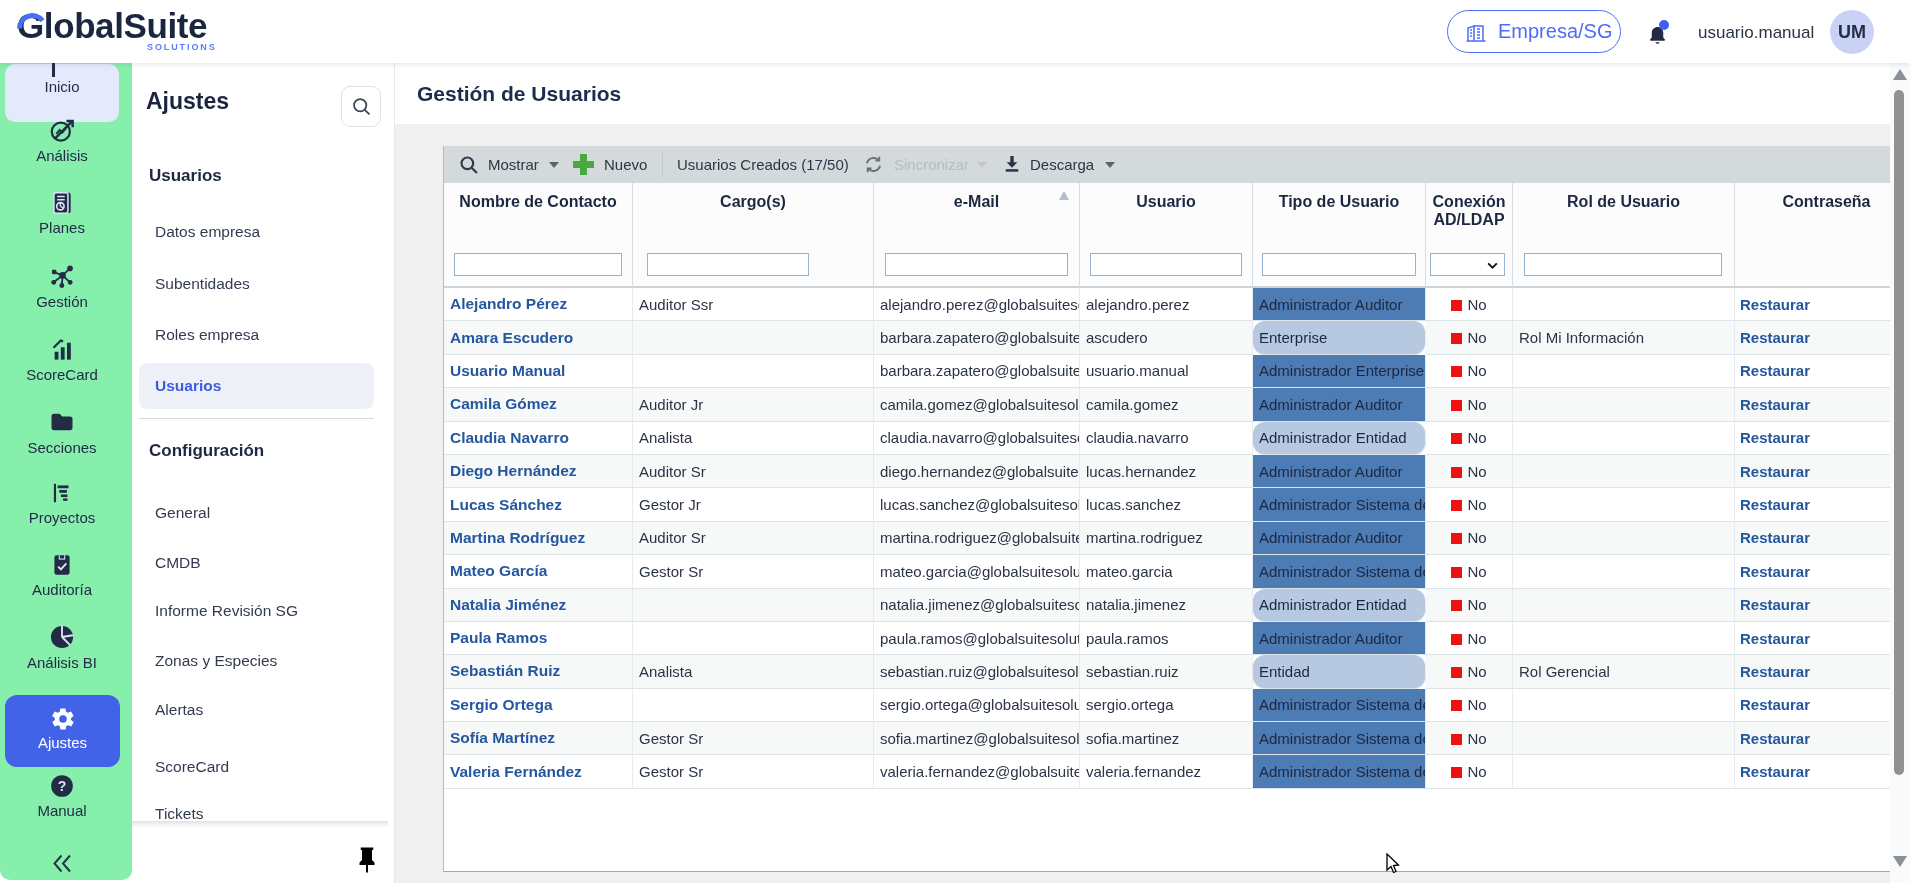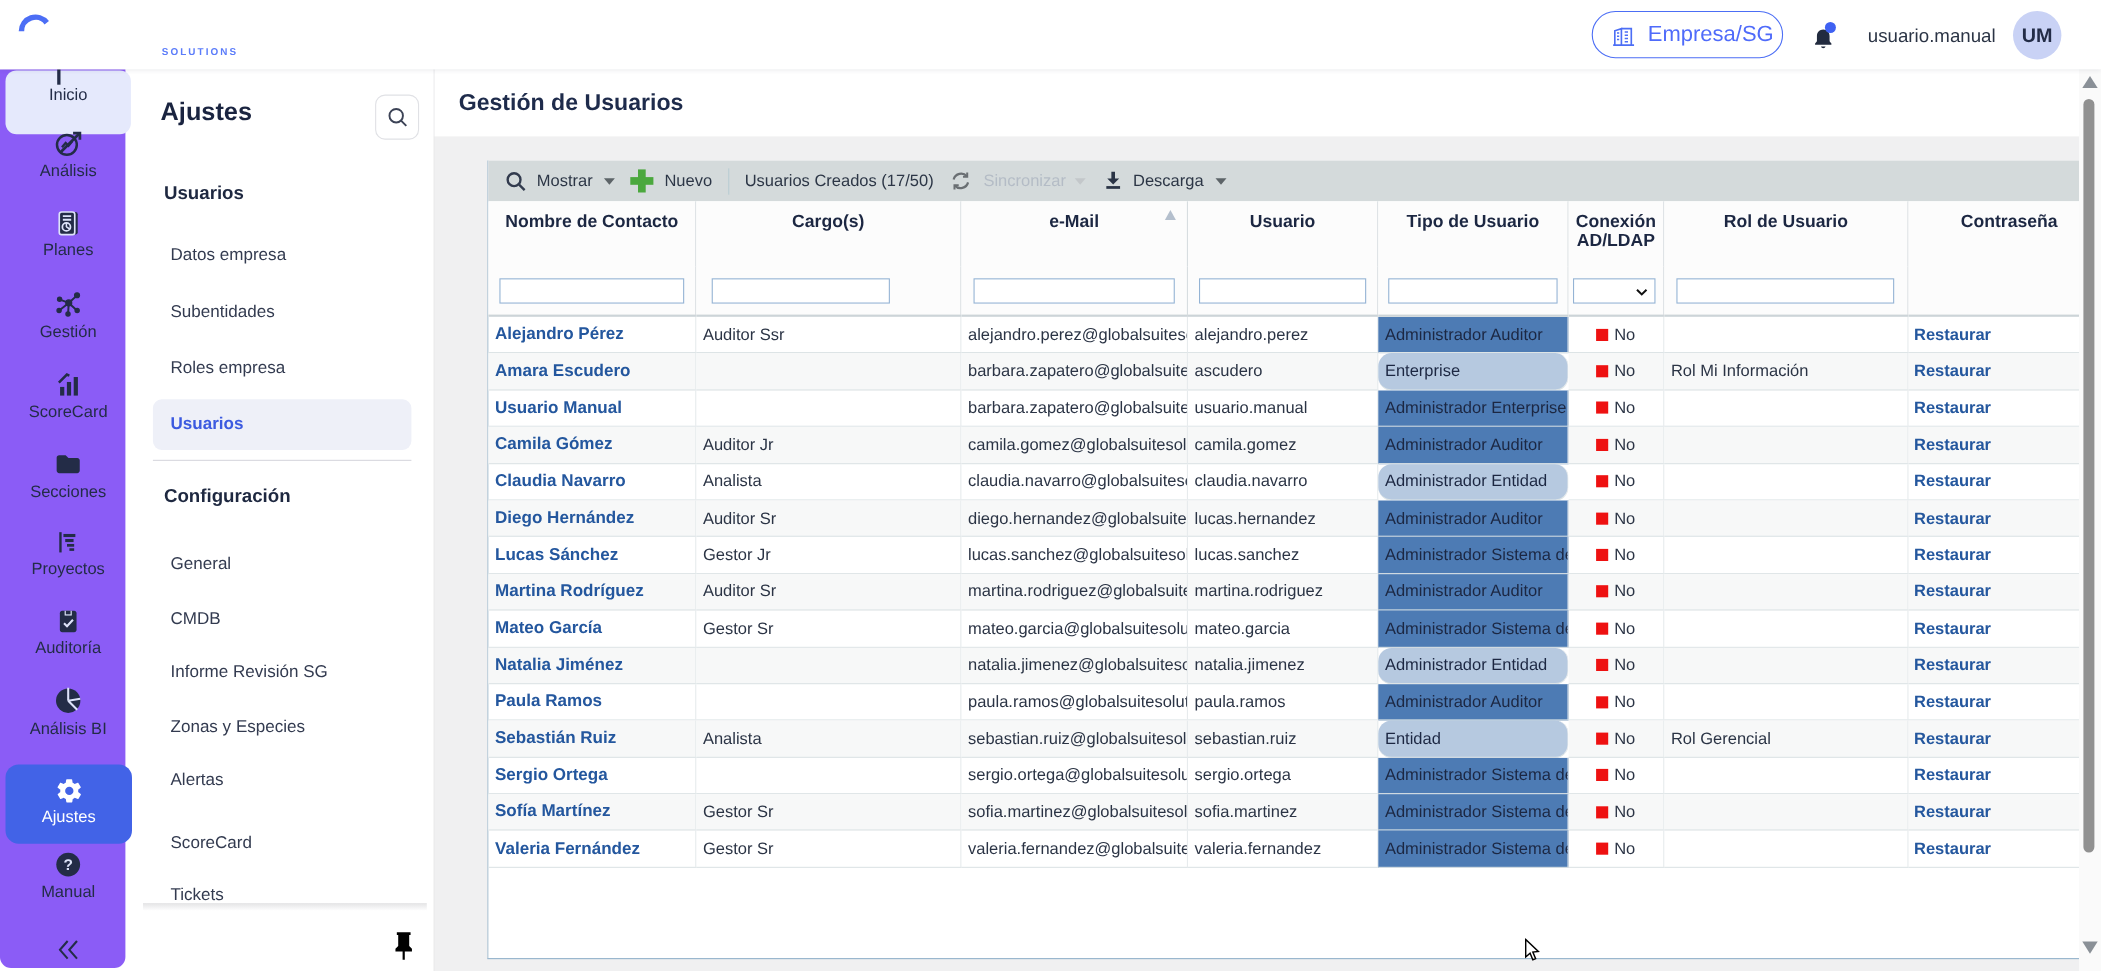--- a/index.html
+++ b/index.html
@@ -14,22 +14,22 @@
   #logosub { position:absolute; left:147px; top:42px; font-size:9px; font-weight:700;
              color:#5b7cfa; letter-spacing:1.9px; }
   #pill { position:absolute; left:1447px; top:10px; width:174px; height:43px;
           border:1.5px solid #4c6ef5; border-radius:22px; color:#4f6bfa; }
   #pill .txt { position:absolute; left:50px; top:9px; font-size:20px; }
   #usrname { position:absolute; left:1698px; top:23px; font-size:17px; color:#2b3445; }
   #avatar { position:absolute; left:1830px; top:10px; width:44px; height:44px;
             border-radius:50%; background:#c9d2f5; color:#232c47; font-size:18px;
             font-weight:700; text-align:center; line-height:44px; }
   
-  #rail { position:absolute; left:0; top:63px; width:114px; height:817px;
-          background:#8b5cf6; border-radius:0 0 10px 10px; z-index:10; }
+  #rail { position:absolute; left:0; top:63px; width:132px; height:817px;
+          background:#86efac; border-radius:0 0 10px 10px; z-index:10; }
   .ritem { position:absolute; left:0; width:124px; text-align:center;
            color:#232c47; font-size:15px; }
   .ritem svg { display:block; margin:0 auto 3px auto; }
   #ajustesbtn { position:absolute; left:5px; top:632px; width:115px; height:72px;
                 background:#4263e7; border-radius:12px; color:#fff; text-align:center;
                 font-size:15px; }
   
   #snav { position:absolute; left:124px; top:63px; width:270px; height:820px;
           background:#fff; z-index:5; }
   .stitle { position:absolute; left:22px; font-size:23px; font-weight:600; color:#1a2440; }
@@ -81,20 +81,21 @@
   #sbthumb { position:absolute; left:1894px; top:90px; width:10px; height:685px;
              background:#919191; border-radius:5px; }
 </style>
 </head>
 <body>
 
 <div id="graybg"></div>
 <div id="sideline"></div>
 
 <div id="hdr">
+  <div id="logo">GlobalSuite</div>
   <svg class="abs" style="left:16px;top:10px" width="40" height="36" viewBox="0 0 40 36">
     <path d="M3.5 18.5 A12.8 12.8 0 0 1 26.5 10.7" fill="none" stroke="#4c6ef5" stroke-width="5"></path>
   </svg>
   <div id="logosub">SOLUTIONS</div>
   <div id="pill">
     <svg class="abs" style="left:16px;top:10px" width="24" height="24" viewBox="0 0 24 24" fill="none" stroke="#4c6ef5" stroke-width="1.5">
       <path d="M4 20 V7 l6-2 v15"></path>
         <path d="M10 5 h9 v15"></path>
         <path d="M2.5 20 h19"></path>
       <path d="M6 9h2M6 12h2M6 15h2M13 8h3M13 11h3M13 14h3M13 17h3" stroke-width="1.4"></path>

